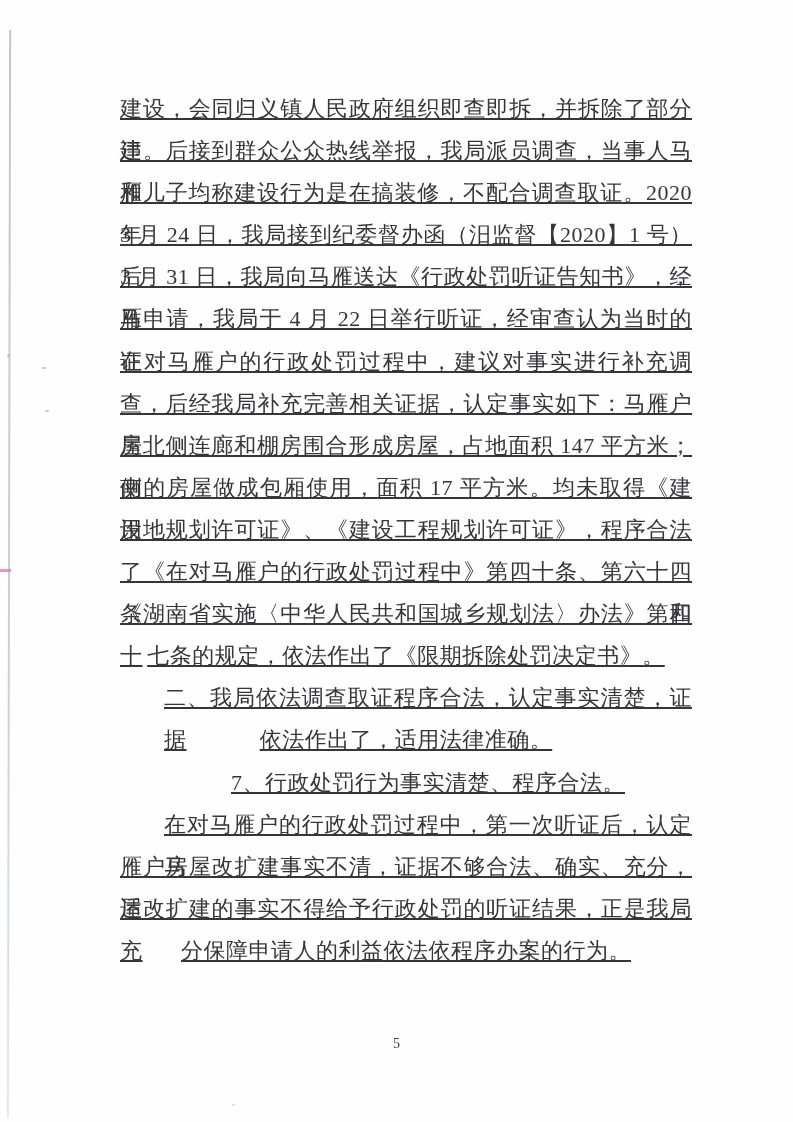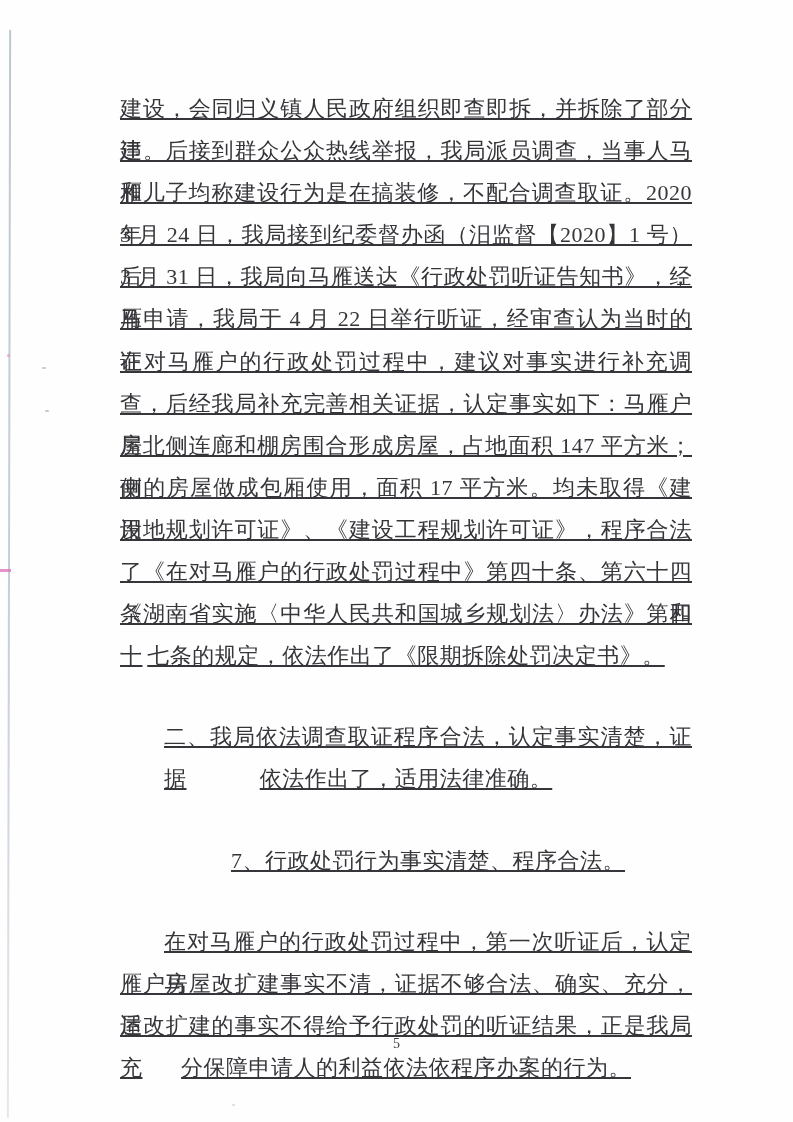--- a/index.html
+++ b/index.html
@@ -76,21 +76,20 @@
     text-align: center;
     overflow: visible;
   }
   .ln.j {
     text-align: justify;
     text-align-last: justify;
     text-justify: inter-character;
   }
   .ln.ind {
     padding-left: 44px;
-    margin-top: 39px;
   }
   .footer {
     position: absolute;
     left: 0;
     top: 1036px;
     width: 100%;
     text-align: center;
     font-size: 14px;
     color: #3c3c40;
     font-family: "Liberation Serif", "DejaVu Serif", serif;

